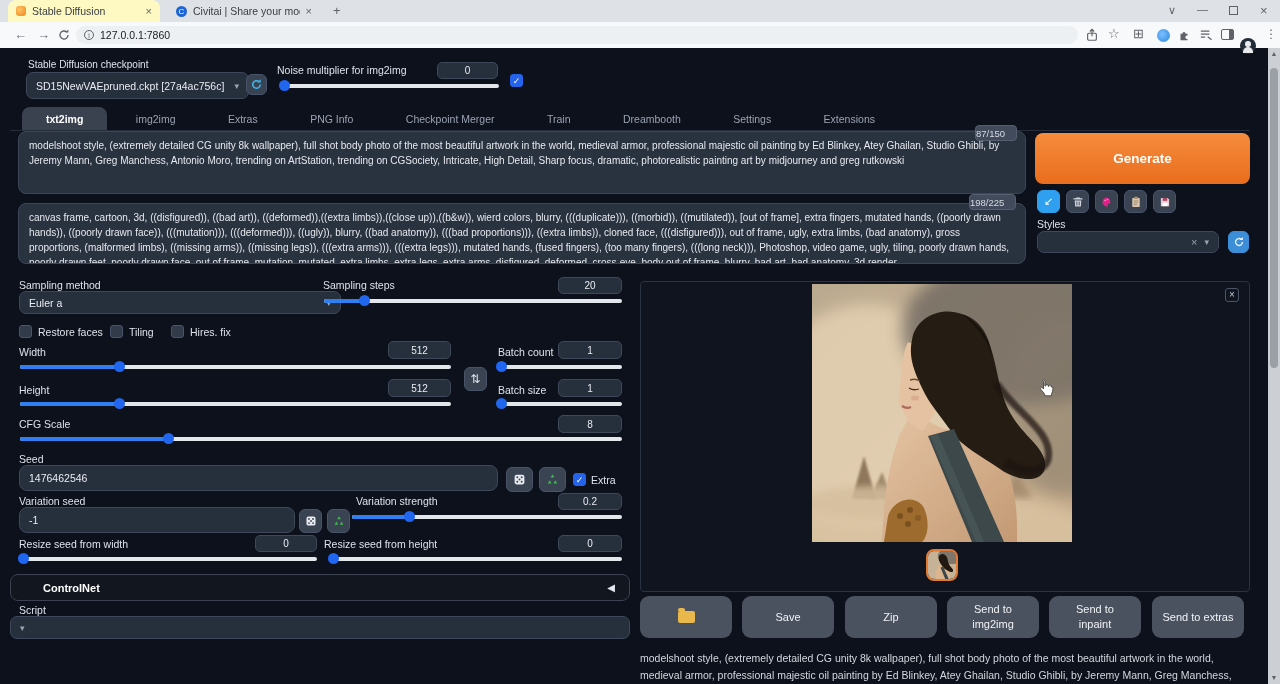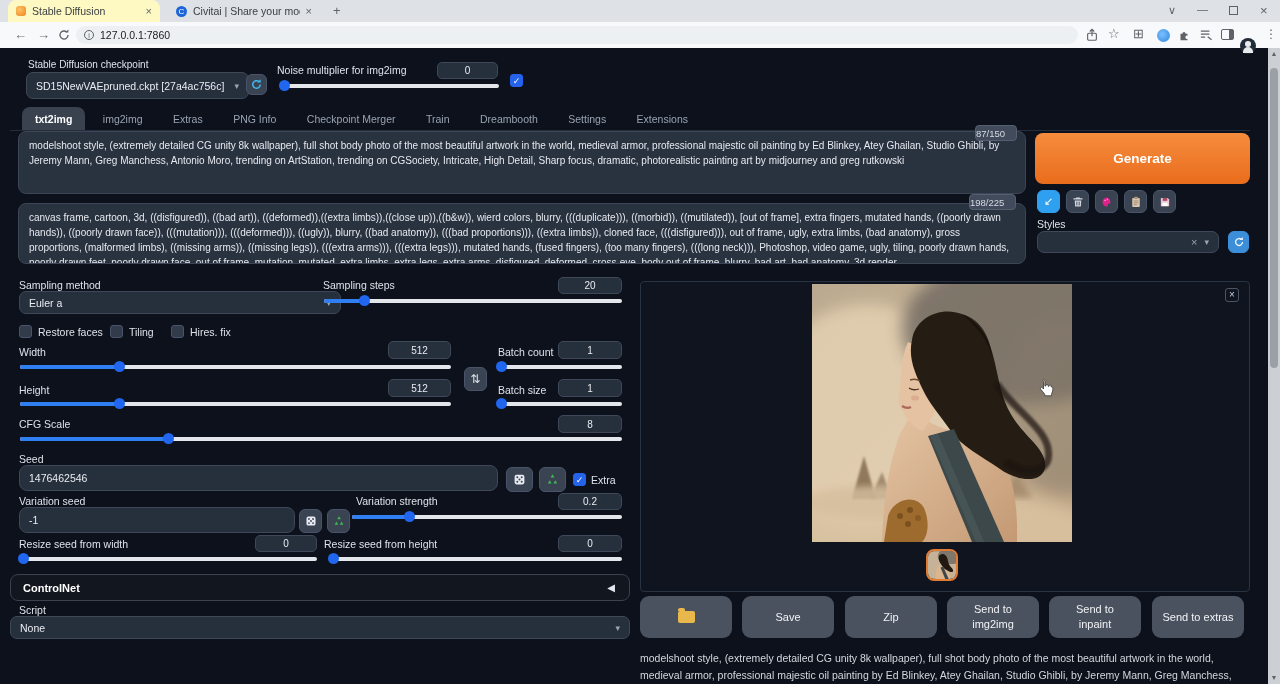--- a/index.html
+++ b/index.html
@@ -49,21 +49,21 @@
   .counter { background:#414b5b; border:1px solid #555f70; border-radius:4px; color:#d5dbe4;
     font-size:9.5px; text-align:left; line-height:15px; z-index:3; }
   .slider { background:#e3e6ea; height:4px; border-radius:2px; position:absolute; }
   .fill { height:100%; background:#2f7ff2; border-radius:2px; }
   .knob { position:absolute; width:11px; height:11px; border-radius:50%; background:#2066ee; top:-4px; }
   .cb { width:13px; height:13px; border-radius:3px; background:#323b49; border:1px solid #49536a;
     font-size:9px; color:#fff; text-align:center; line-height:12px; }
   .cb.on { background:#2563eb; border-color:#2563eb; }
   .toolbtn { background:#3a4351; border:1px solid #49546a; border-radius:6px; display:flex;
     align-items:center; justify-content:center; }
-  .apptab { display:inline-flex; align-items:center; height:24px; padding:0 13px; font-size:10.5px;
+  .apptab { display:inline-flex; align-items:center; height:24px; padding:0 24px; font-size:10.5px;
     color:#9aa3b2; }
   .apptab.active { background:#3a4250; border-radius:8px 8px 0 0; color:#fff; font-weight:bold; }
   .genbtn { background:linear-gradient(180deg,#f68c3d,#e96d1d); border-radius:8px; color:#fff;
     font-size:13.5px; font-weight:bold; display:flex; align-items:center; justify-content:center; }
   .graybtn { background:#4b525f; border-radius:9px; color:#f0f2f5; font-size:11px; display:flex;
     align-items:center; justify-content:center; text-align:center; line-height:1.35; }
   .accordion { background:#11161f; border:1px solid #3a4250; border-radius:8px; display:flex;
     align-items:center; color:#fff; }
   .gallery { background:#0f141e; border:1px solid #2a3342; border-radius:4px; }
   .thumbsel { border:2px solid #e27b33; border-radius:8px; background:#1a1410; overflow:hidden; }
@@ -321,27 +321,26 @@
     <div class="fill" style="width:0%;"></div>
       <div class="knob" style="left:-2px;"></div>
   </div>
   <div class="abs lbl" style="left:324px; top:538px;">Resize seed from height</div>
   <div class="abs numbox" style="left:558px; top:535px; width:64px; height:17px; line-height:16px;">0</div>
   <div class="abs slider" style="left:330px; top:557px; width:292px;">
     <div class="fill" style="width:0%;"></div>
       <div class="knob" style="left:-2px;"></div>
   </div>
 
-  <div class="abs accordion" style="left:10px; top:574px; width:620px; height:27px; padding:0 14px 0 12px;">
+  <div class="abs accordion" style="left:10px; top:574px; width:620px; height:27px; padding:0 14px 0 32px;">
     <span style="font-size:11px; font-weight:bold; flex:1;">ControlNet</span>
     <span style="font-size:10px; color:#e3e7ee;">◀</span>
   </div>
   <div class="abs lbl" style="left:19px; top:604px;">Script</div>
   <div class="abs select" style="left:10px; top:616px; width:620px; height:23px;">
-    <span class="val">None</span>
     <span class="arr">▾</span>
   </div>
 
   <div class="abs gallery" style="left:640px; top:281px; width:610px; height:311px;"></div>
   <div class="abs" style="left:1225px; top:288px; width:14px; height:14px; border:1px solid #4a5568; border-radius:3px; color:#c6cdd8; font-size:10px; text-align:center; line-height:12px;">×</div>
 
   <div class="abs" style="left:812px; top:284px; width:260px; height:258px; overflow:hidden;">
     <svg width="260" height="258" viewBox="0 0 260 258">
       <defs>
         <linearGradient id="bgG" x1="0" y1="0" x2="1" y2="1">

